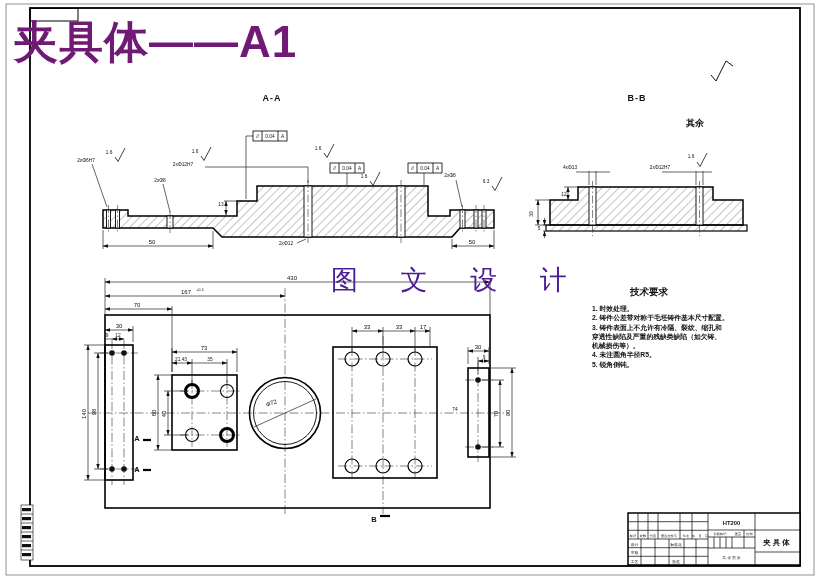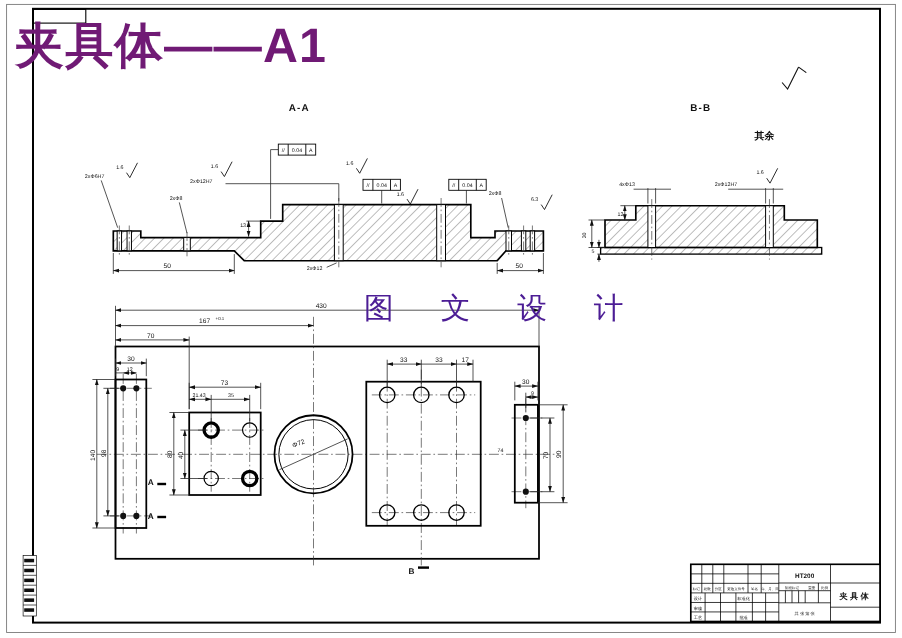--- a/index.html
+++ b/index.html
@@ -405,14 +405,24 @@
       </g>
     </g>
   </svg>
 
   <div id="red-title" class="abs">夹具体——A1</div>
 
   <div id="watermark" class="abs">图 文 设 计</div>
 
   <div id="surface-note" class="abs">其余</div>
 
+  <div id="tech" class="abs">
+    <div class="t-title">技术要求</div>
+    <div class="t-line">1. 时效处理。</div>
+    <div class="t-line">2. 铸件公差带对称于毛坯铸件基本尺寸配置。</div>
+    <div class="t-line">3. 铸件表面上不允许有冷隔、裂纹、缩孔和</div>
+    <div class="t-line">    穿透性缺陷及严重的残缺类缺陷（如欠铸、</div>
+    <div class="t-line">    机械损伤等）。</div>
+    <div class="t-line">4. 未注圆角半径R5。</div>
+    <div class="t-line">5. 锐角倒钝。</div>
+  </div>
 
 </div>
 
 </body></html>

